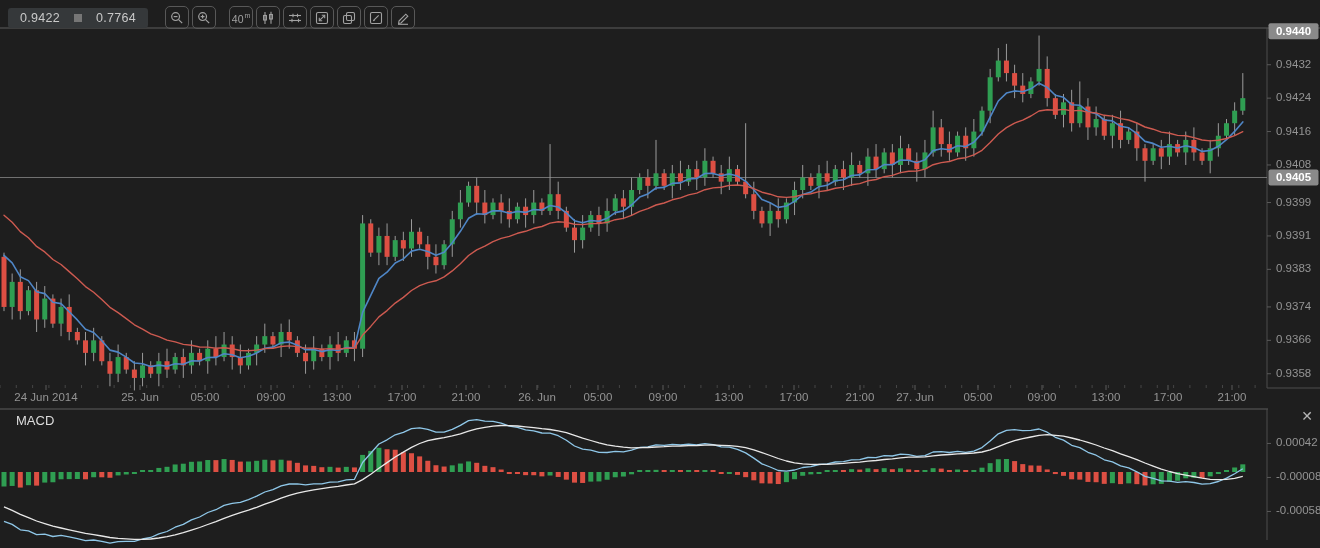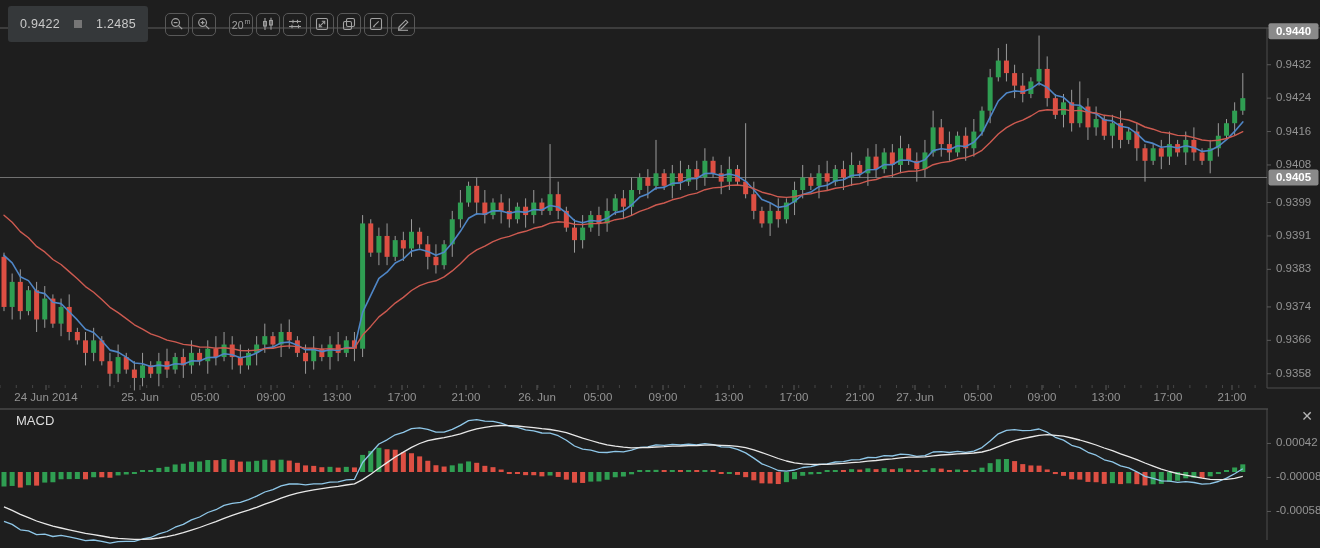--- a/index.html
+++ b/index.html
@@ -1,21 +1,21 @@
 <!DOCTYPE html>
 <html><head>
 <meta charset="utf-8">
 <title>Chart</title>
 <style>
   html,body{margin:0;padding:0;background:#1e1e1e;}
   #app{position:relative;width:1320px;height:548px;background:#1e1e1e;overflow:hidden;
        font-family:"Liberation Sans","DejaVu Sans",sans-serif;}
   #chart-svg{position:absolute;left:0;top:0;}
   .toolbar{position:absolute;left:8px;top:6px;display:flex;align-items:center;z-index:5;}
-  .quote{display:flex;align-items:center;height:36px;background:#35383a;border-radius:3px;
+  .quote{display:flex;align-items:center;height:20px;background:#35383a;border-radius:3px;
          padding:0 12px;color:#c9c9c9;font-size:12.5px;letter-spacing:.3px;cursor:default;}
   .quote .sq{display:inline-block;width:8px;height:8px;background:#767676;margin:0 14px;}
   .tb-btn{width:24px;height:23px;margin-left:3px;border:1px solid #585858;border-radius:5px;
           background:transparent;display:flex;align-items:center;justify-content:center;
           color:#a2a2a2;box-sizing:border-box;padding:0;}
   .tb-btn svg{display:block;}
   .tb-gap{width:10px;}
   .interval{font-size:10.5px;color:#a2a2a2;line-height:1;}
   .interval sup{font-size:7px;margin-left:1px;}
   .macd-label{position:absolute;left:16px;top:413px;font-size:13px;color:#dcdcdc;z-index:4;}
@@ -25,21 +25,21 @@
 </style>
 </head>
 <body>
 
 <div id="app">
 
   <div class="toolbar">
     <div class="quote">
       <span>0.9422</span>
       <span class="sq"></span>
-      <span>1.2485</span>
+      <span>0.7764</span>
     </div>
     <span class="tb-gap" style="width:14px"></span>
 
     <button class="tb-btn">
       <svg width="14" height="14" viewBox="0 0 14 14" fill="none" stroke="currentColor" stroke-width="1.2">
         <circle cx="5.6" cy="5.6" r="3.9"></circle>
           <line x1="8.6" y1="8.6" x2="12.2" y2="12.2"></line>
           <line x1="3.7" y1="5.6" x2="7.5" y2="5.6"></line>
       </svg>
     </button>
@@ -47,21 +47,21 @@
       <svg width="14" height="14" viewBox="0 0 14 14" fill="none" stroke="currentColor" stroke-width="1.2">
         <circle cx="5.6" cy="5.6" r="3.9"></circle>
           <line x1="8.6" y1="8.6" x2="12.2" y2="12.2"></line>
           <line x1="3.7" y1="5.6" x2="7.5" y2="5.6"></line>
           <line x1="5.6" y1="3.7" x2="5.6" y2="7.5"></line>
       </svg>
     </button>
     <span class="tb-gap"></span>
 
     <button class="tb-btn">
-      <span class="interval"><span>20</span><sup>m</sup></span>
+      <span class="interval"><span>40</span><sup>m</sup></span>
     </button>
     <button class="tb-btn">
       <svg width="14" height="14" viewBox="0 0 14 14" fill="none" stroke="currentColor" stroke-width="1.1">
         <line x1="4" y1="1" x2="4" y2="13"></line>
           <rect x="2.6" y="4.5" width="2.8" height="4.5"></rect>
         <line x1="10" y1="0.8" x2="10" y2="12.8"></line>
           <rect x="8.6" y="3.5" width="2.8" height="4.5"></rect>
       </svg>
     </button>
     <button class="tb-btn">

